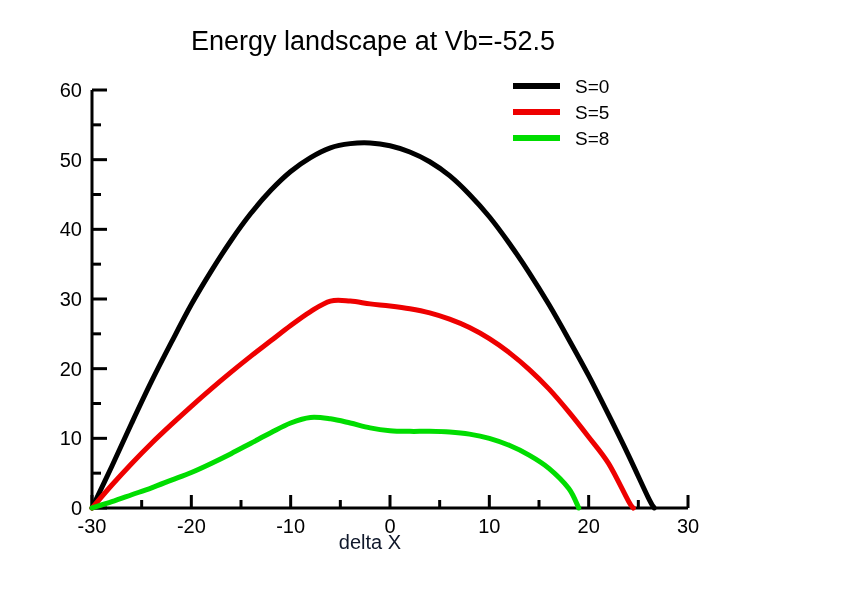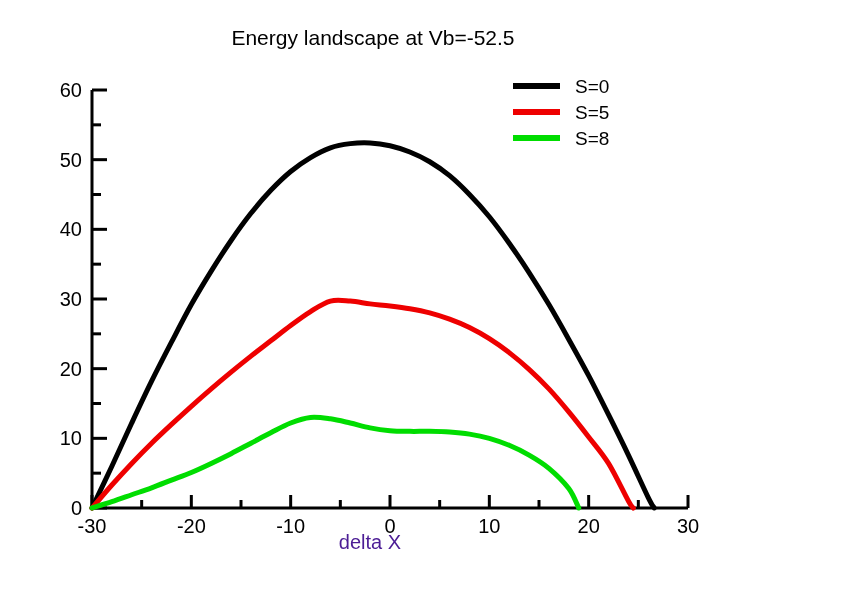--- a/index.html
+++ b/index.html
@@ -21,37 +21,37 @@
     top: 0;
     width: 842px;
     height: 595px;
   }
   #chart-title {
     position: absolute;
     left: 0;
     top: 26px;
     width: 842px;
     text-align: center;
-    font-size: 21px;
+    font-size: 27px;
     letter-spacing: 0px;
     color: #000000;
     white-space: nowrap;
   }
   #title-shift {
     position: relative;
     left: -48px;
   }
   #x-axis-label {
     position: absolute;
     left: 0;
     top: 531px;
     width: 842px;
     text-align: center;
     font-size: 20px;
-    color: #4c1d95;
+    color: #0f172a;
   }
   #xlabel-shift {
     position: relative;
     left: -51px;
   }
   #plot-svg {
     position: absolute;
     left: 0;
     top: 0;
   }

